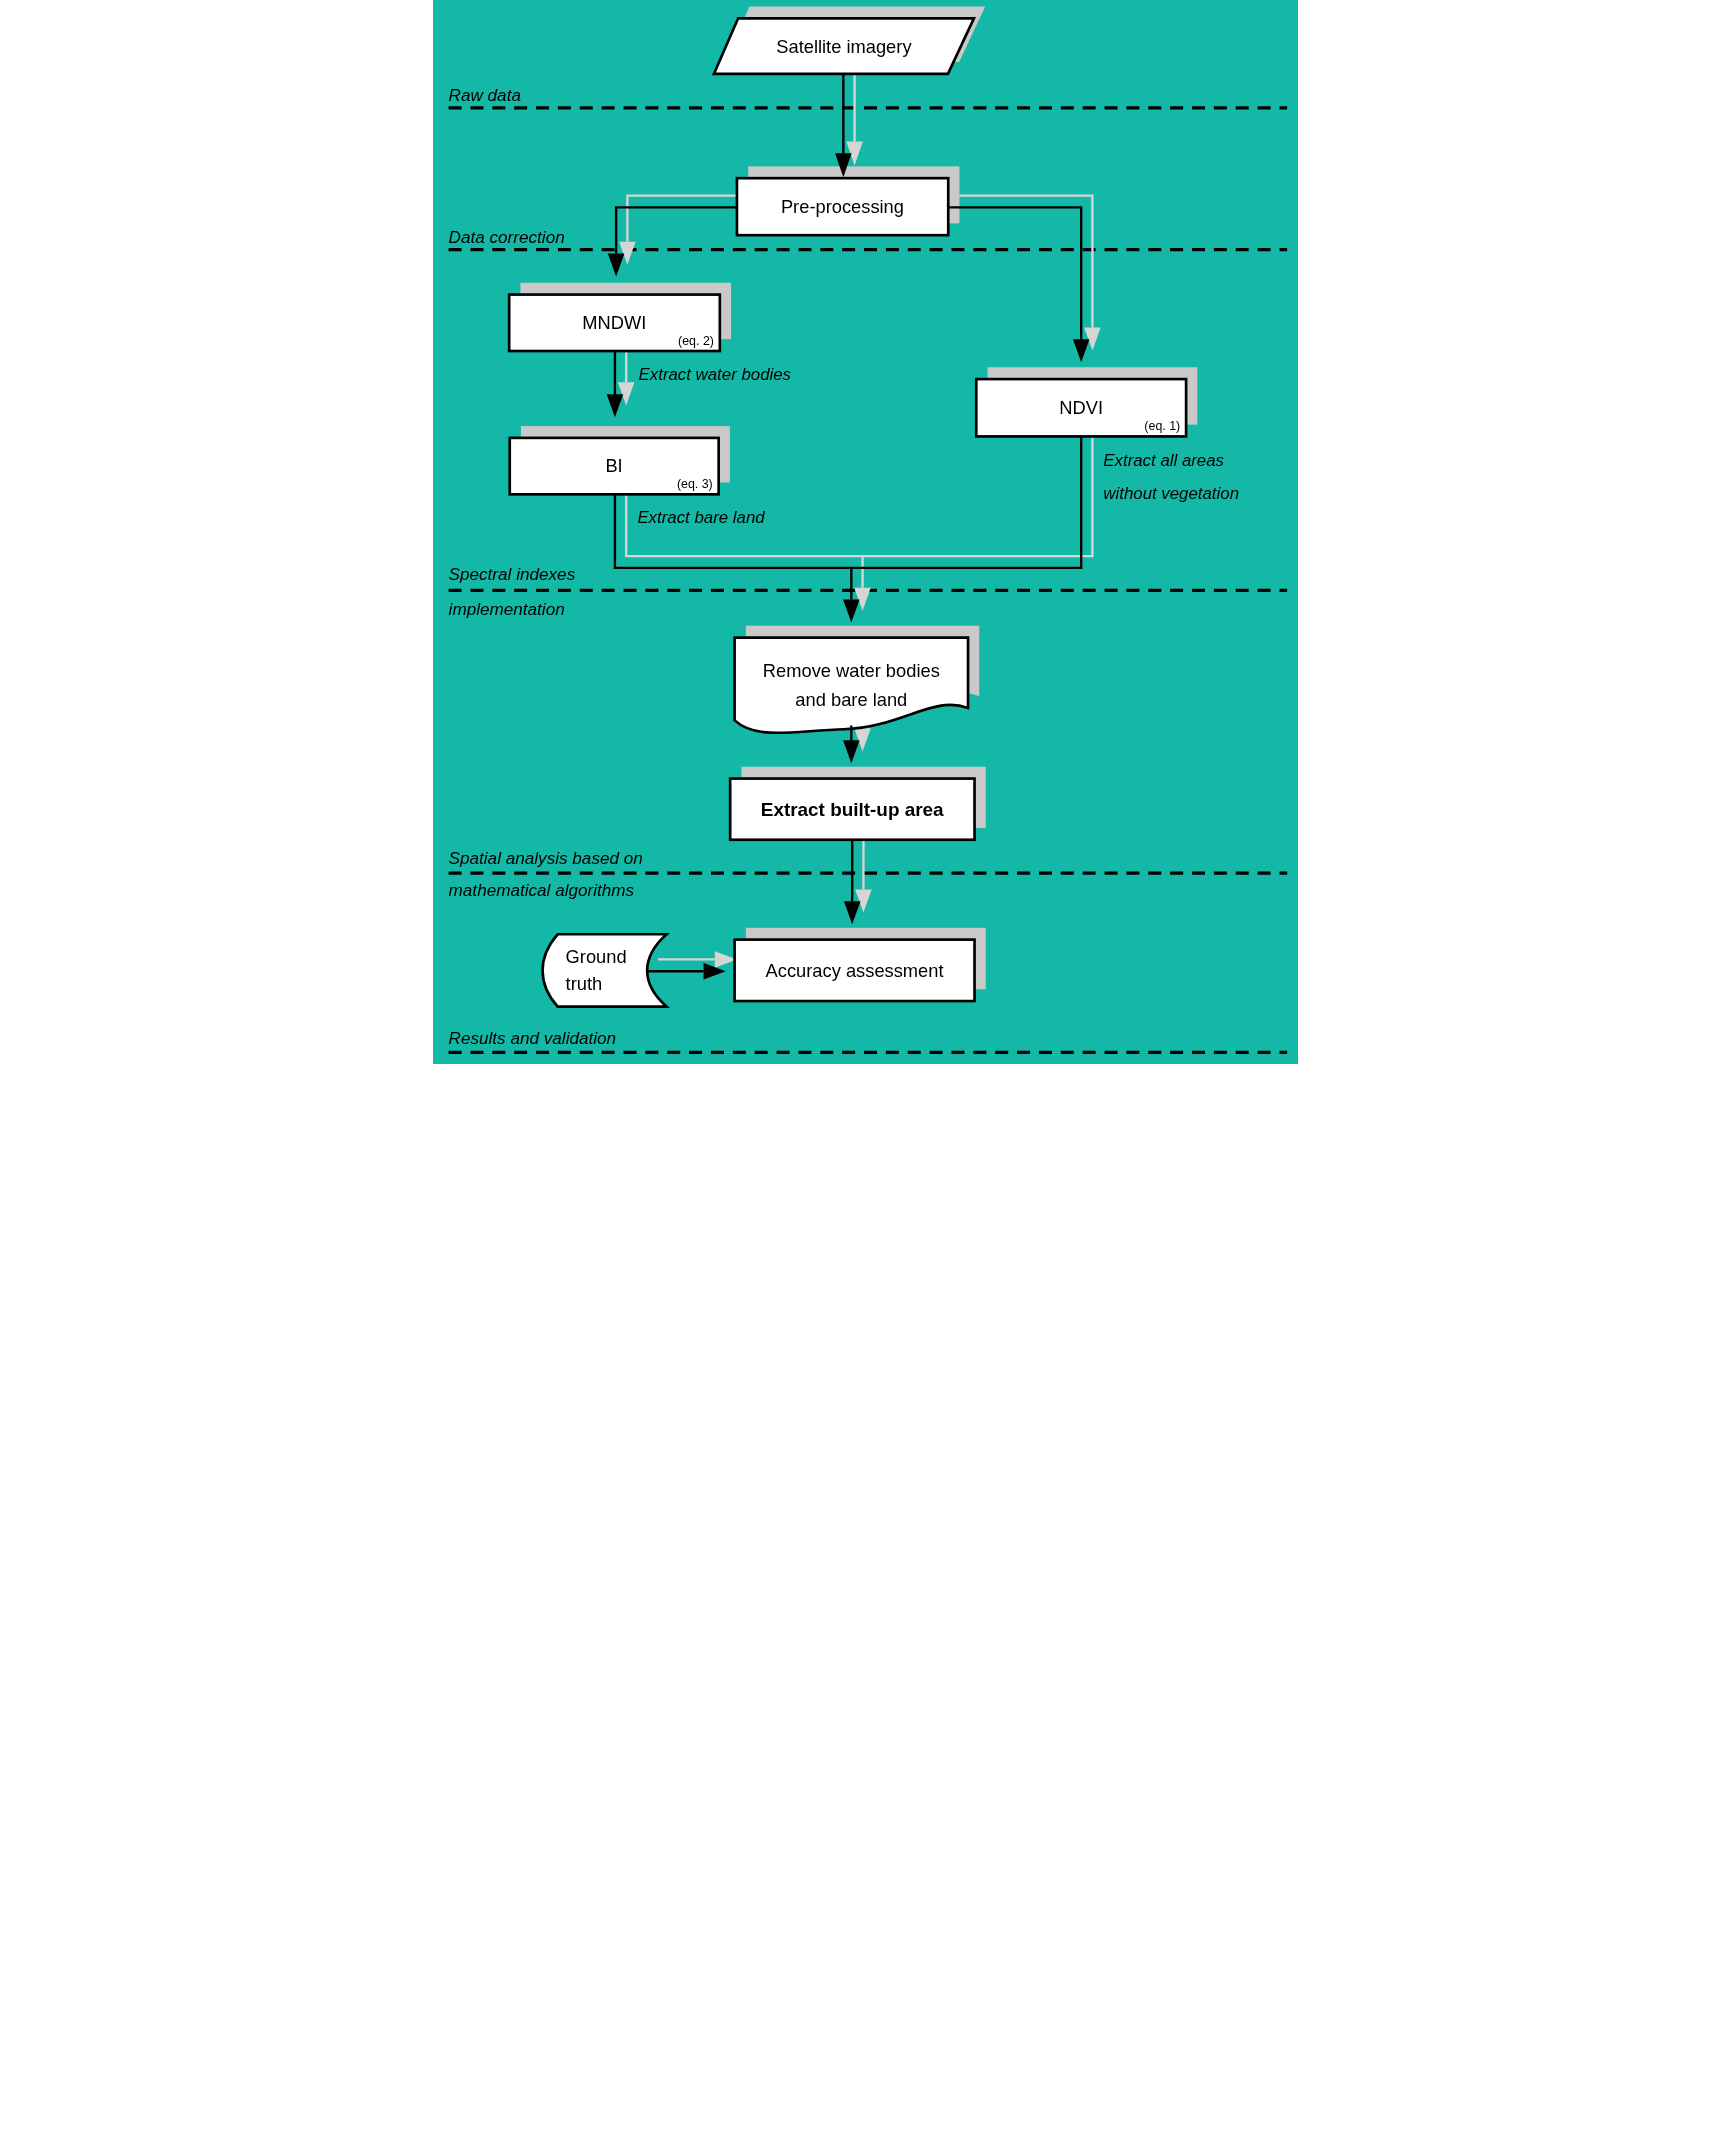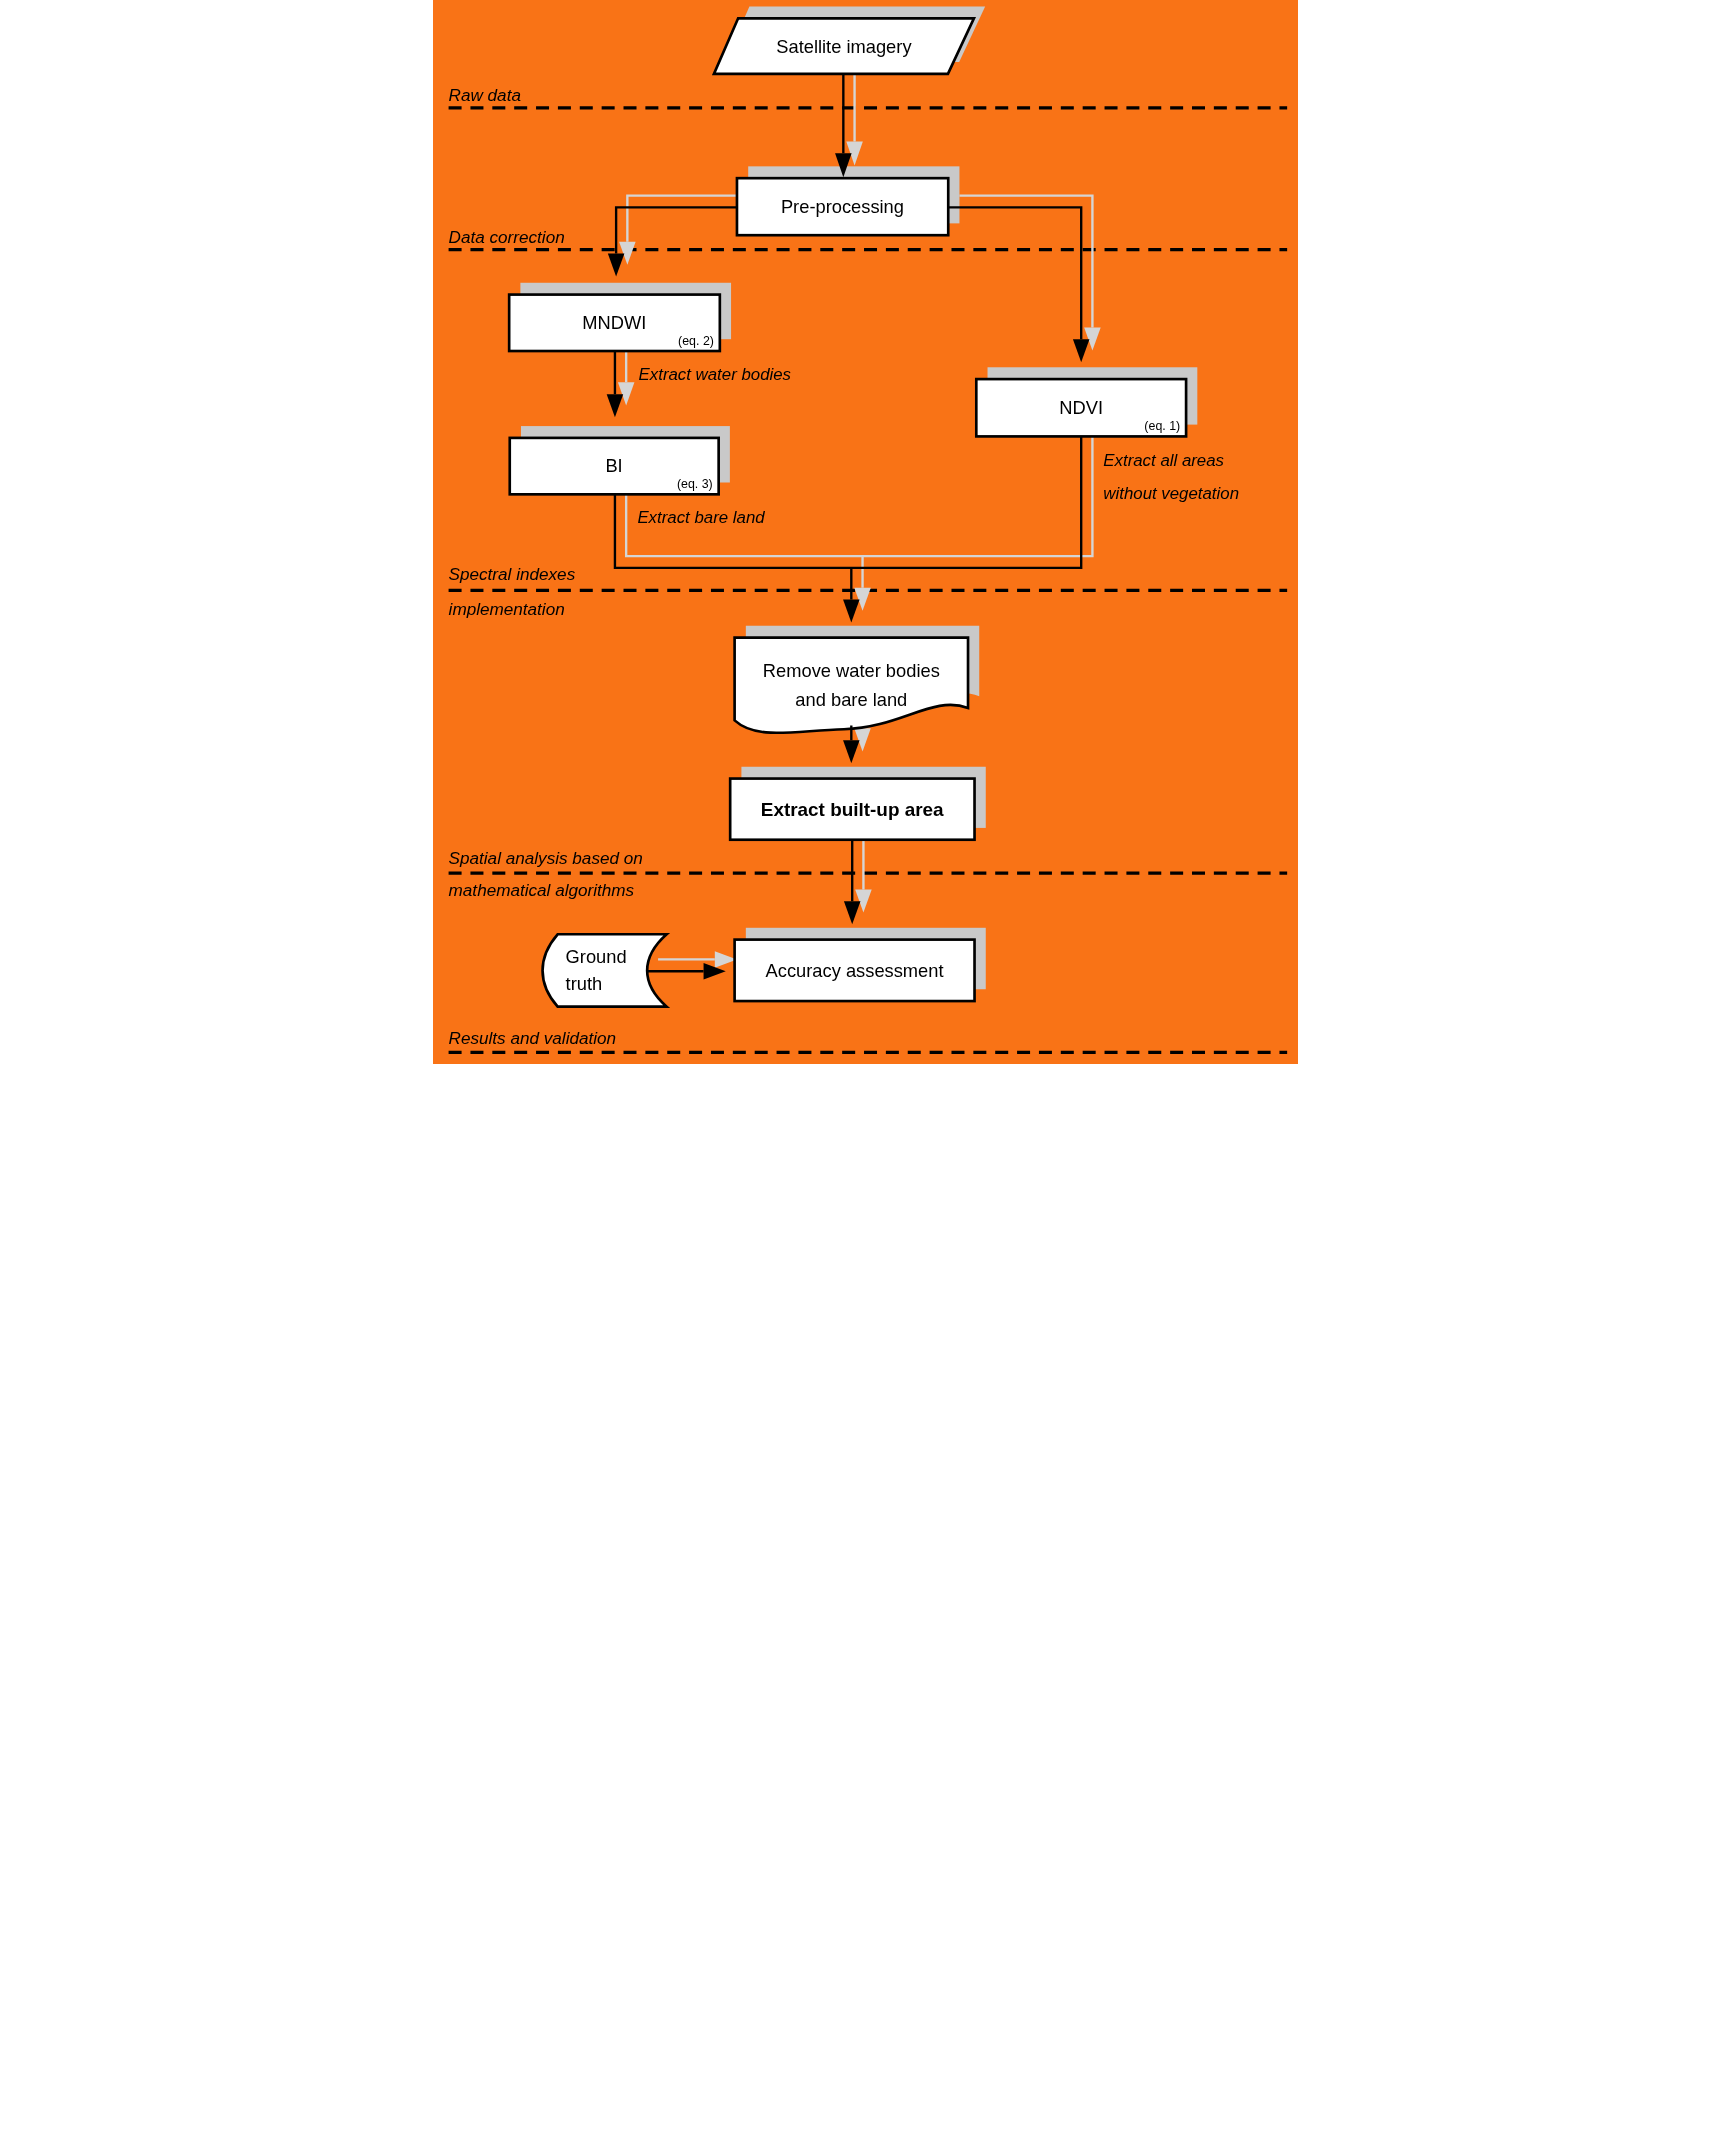--- a/index.html
+++ b/index.html
@@ -1,16 +1,16 @@
 <!DOCTYPE html>
 <html style="font-size:9.5px"><head>
 <meta charset="utf-8">
 <style>
   html,body { margin:0; padding:0; background:#ffffff; }
-  .page { width:865px; height:1064px; margin:0 auto; background:#f97316; }
+  .page { width:865px; height:1064px; margin:0 auto; background:#14b8a6; }
   svg { display:block; width:100%; height:100%; }
   svg text {
     font-family: "Liberation Sans", "DejaVu Sans", sans-serif;
     fill:#000000;
   }
   .node-label  { font-size:62px; }
   .node-label-bold { font-size:64px; font-weight:bold; }
   .eq-label    { font-size:42px; }
   .edge-label  { font-size:57px; font-style:italic; }
   .section-label { font-size:58px; font-style:italic; }

